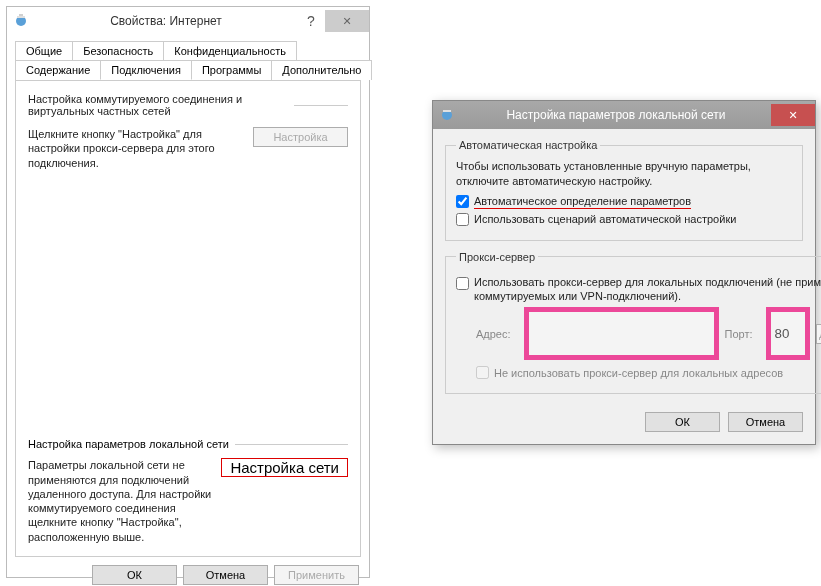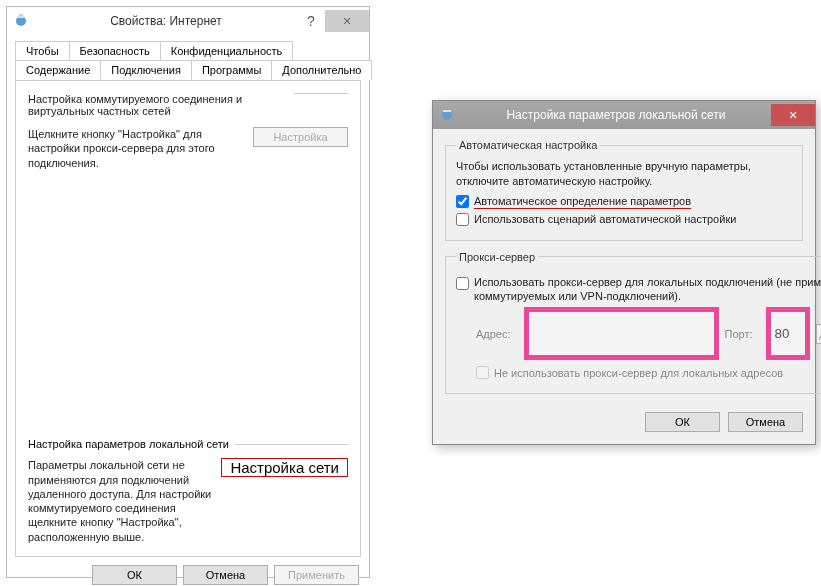--- a/index.html
+++ b/index.html
@@ -21,21 +21,21 @@
     .tab-content { border: 1px solid #ccc; border-top: none; padding: 12px; height: 476px; position: relative; }
     
     .setup-row { display: flex; align-items: flex-start; margin-bottom: 14px; }
     .globe-icon { width: 34px; margin-right: 6px; }
     .setup-text { flex: 1; font-size: 11px; color: #222; line-height: 1.3; }
     .btn { border: 1px solid #adadad; background: #e1e1e1; padding: 3px 0; font-size: 11px; cursor: pointer; text-align: center; }
     .btn.disabled { color: #aaa; cursor: default; background: #f4f4f4; }
     .btn-85 { width: 85px; }
     .btn-95 { width: 95px; }
     
-    .section-label { font-size: 11px; color: #222; display: flex; margin-bottom: 6px; }
+    .section-label { font-size: 11px; color: #222; display: flex; align-items: center; margin-bottom: 6px; }
     .section-label .line { flex: 1; border-top: 1px solid #ccc; margin-left: 6px; }
     
     .listbox { border: 1px solid #ccc; height: 60px; background: #fff; margin-bottom: 8px; }
     .btn-stack { display: flex; flex-direction: column; gap: 6px; align-items: flex-end; }
     .desc-text { font-size: 11px; color: #222; line-height: 1.3; flex: 1; padding-right: 10px; }
     
     .flex-row { display: flex; align-items: flex-start; }
     
     .lan-section { position: absolute; bottom: 12px; left: 12px; right: 12px; }
     .lan-header { display: flex; align-items: center; margin-bottom: 8px; }
@@ -84,21 +84,21 @@
     </span>
     <span class="dlg1-title">Свойства: Интернет</span>
     <span class="dlg1-help">?</span>
     <span class="dlg1-close">
         <span>✕</span>
       </span>
   </div>
 
   <div class="tabs-outer">
     <div class="tab-row">
-      <div class="tab">Чтобы</div>
+      <div class="tab">Общие</div>
       <div class="tab">Безопасность</div>
       <div class="tab">Конфиденциальность</div>
     </div>
     <div class="tab-row tab-row2">
       <div class="tab">Содержание</div>
       <div class="tab active">Подключения</div>
       <div class="tab">Программы</div>
       <div class="tab">Дополнительно</div>
     </div>
 

